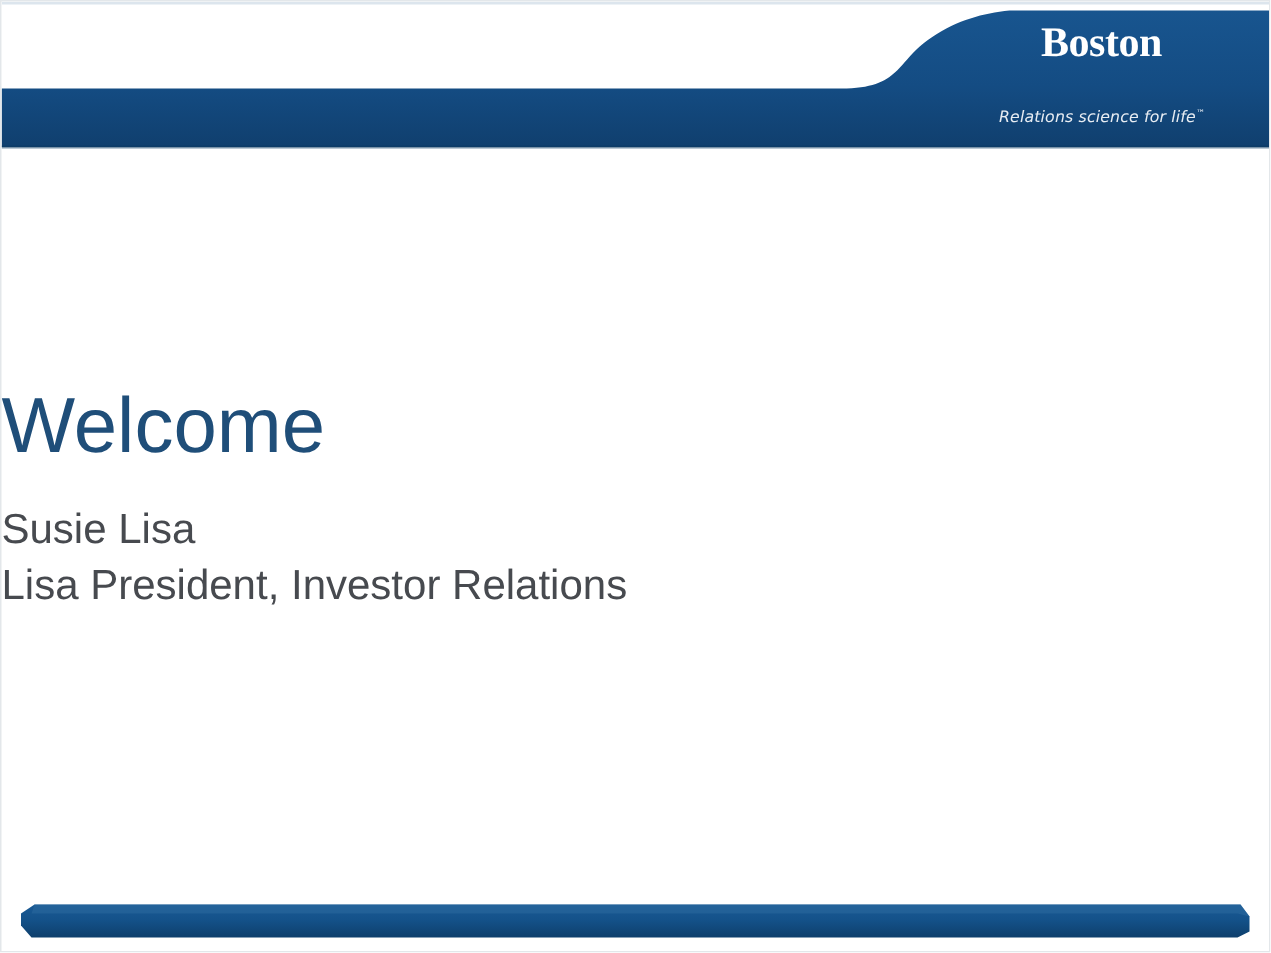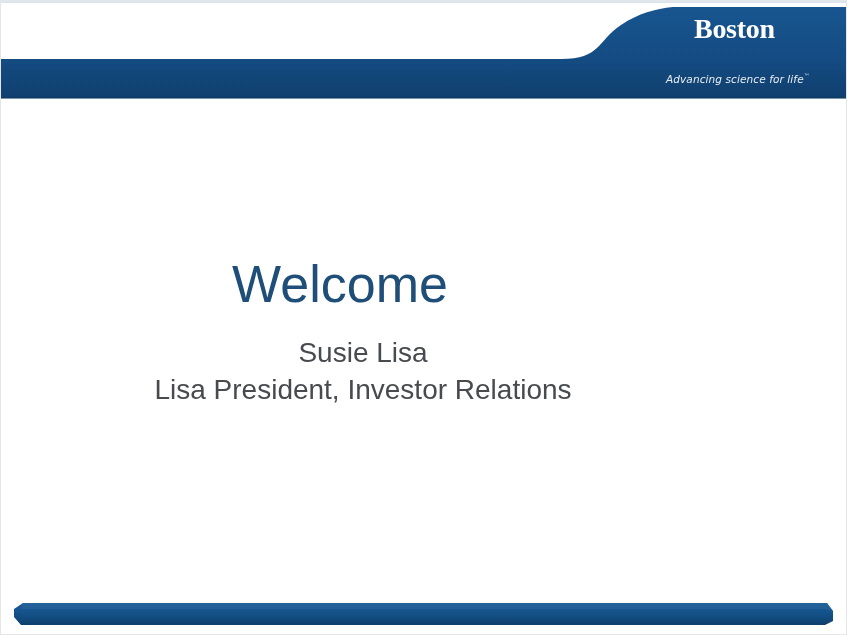--- a/index.html
+++ b/index.html
@@ -85,39 +85,38 @@
     vertical-align: super;
     font-style: normal;
   }
 
   
   .content {
     position: absolute;
     left: 0;
     top: 255px;
     width: 678px;
-    text-align: center;
+    text-align: left;
   }
   .title {
     font-family: "Liberation Sans", sans-serif;
     font-size: 52px;
     font-weight: 400;
     color: #1f4e79;
     line-height: 1.1;
     letter-spacing: 0px;
     margin: 0;
   }
   .subtitle {
     margin-top: 22px;
     font-family: "Liberation Sans", sans-serif;
     font-size: 28px;
     font-weight: 400;
     color: #474a4f;
     line-height: 1.32;
-    padding-left: 46px;
   }
   .subtitle-line {
     display: block;
   }
 
   
   .footer-svg {
     position: absolute;
     left: 0;
     top: 598px;
@@ -150,21 +149,21 @@
                L847,6
                L847,97
                L0,97 Z" fill="url(#hdrGrad)"></path>
 
       <rect x="0" y="96" width="847" height="2" fill="#0d3a63" opacity="0.55"></rect>
     </svg>
 
     <div class="logo">
       <div class="logo-boston">Boston</div>
       <div class="logo-tagline">
-        <span>Advancing science for life</span><span class="logo-tm">™</span>
+        <span>Relations science for life</span><span class="logo-tm">™</span>
       </div>
     </div>
   </div>
 
   <div class="content">
     <div class="title">Welcome</div>
     <div class="subtitle">
       <span class="subtitle-line">Susie Lisa</span>
       <span class="subtitle-line">Lisa President, Investor Relations</span>
     </div>

